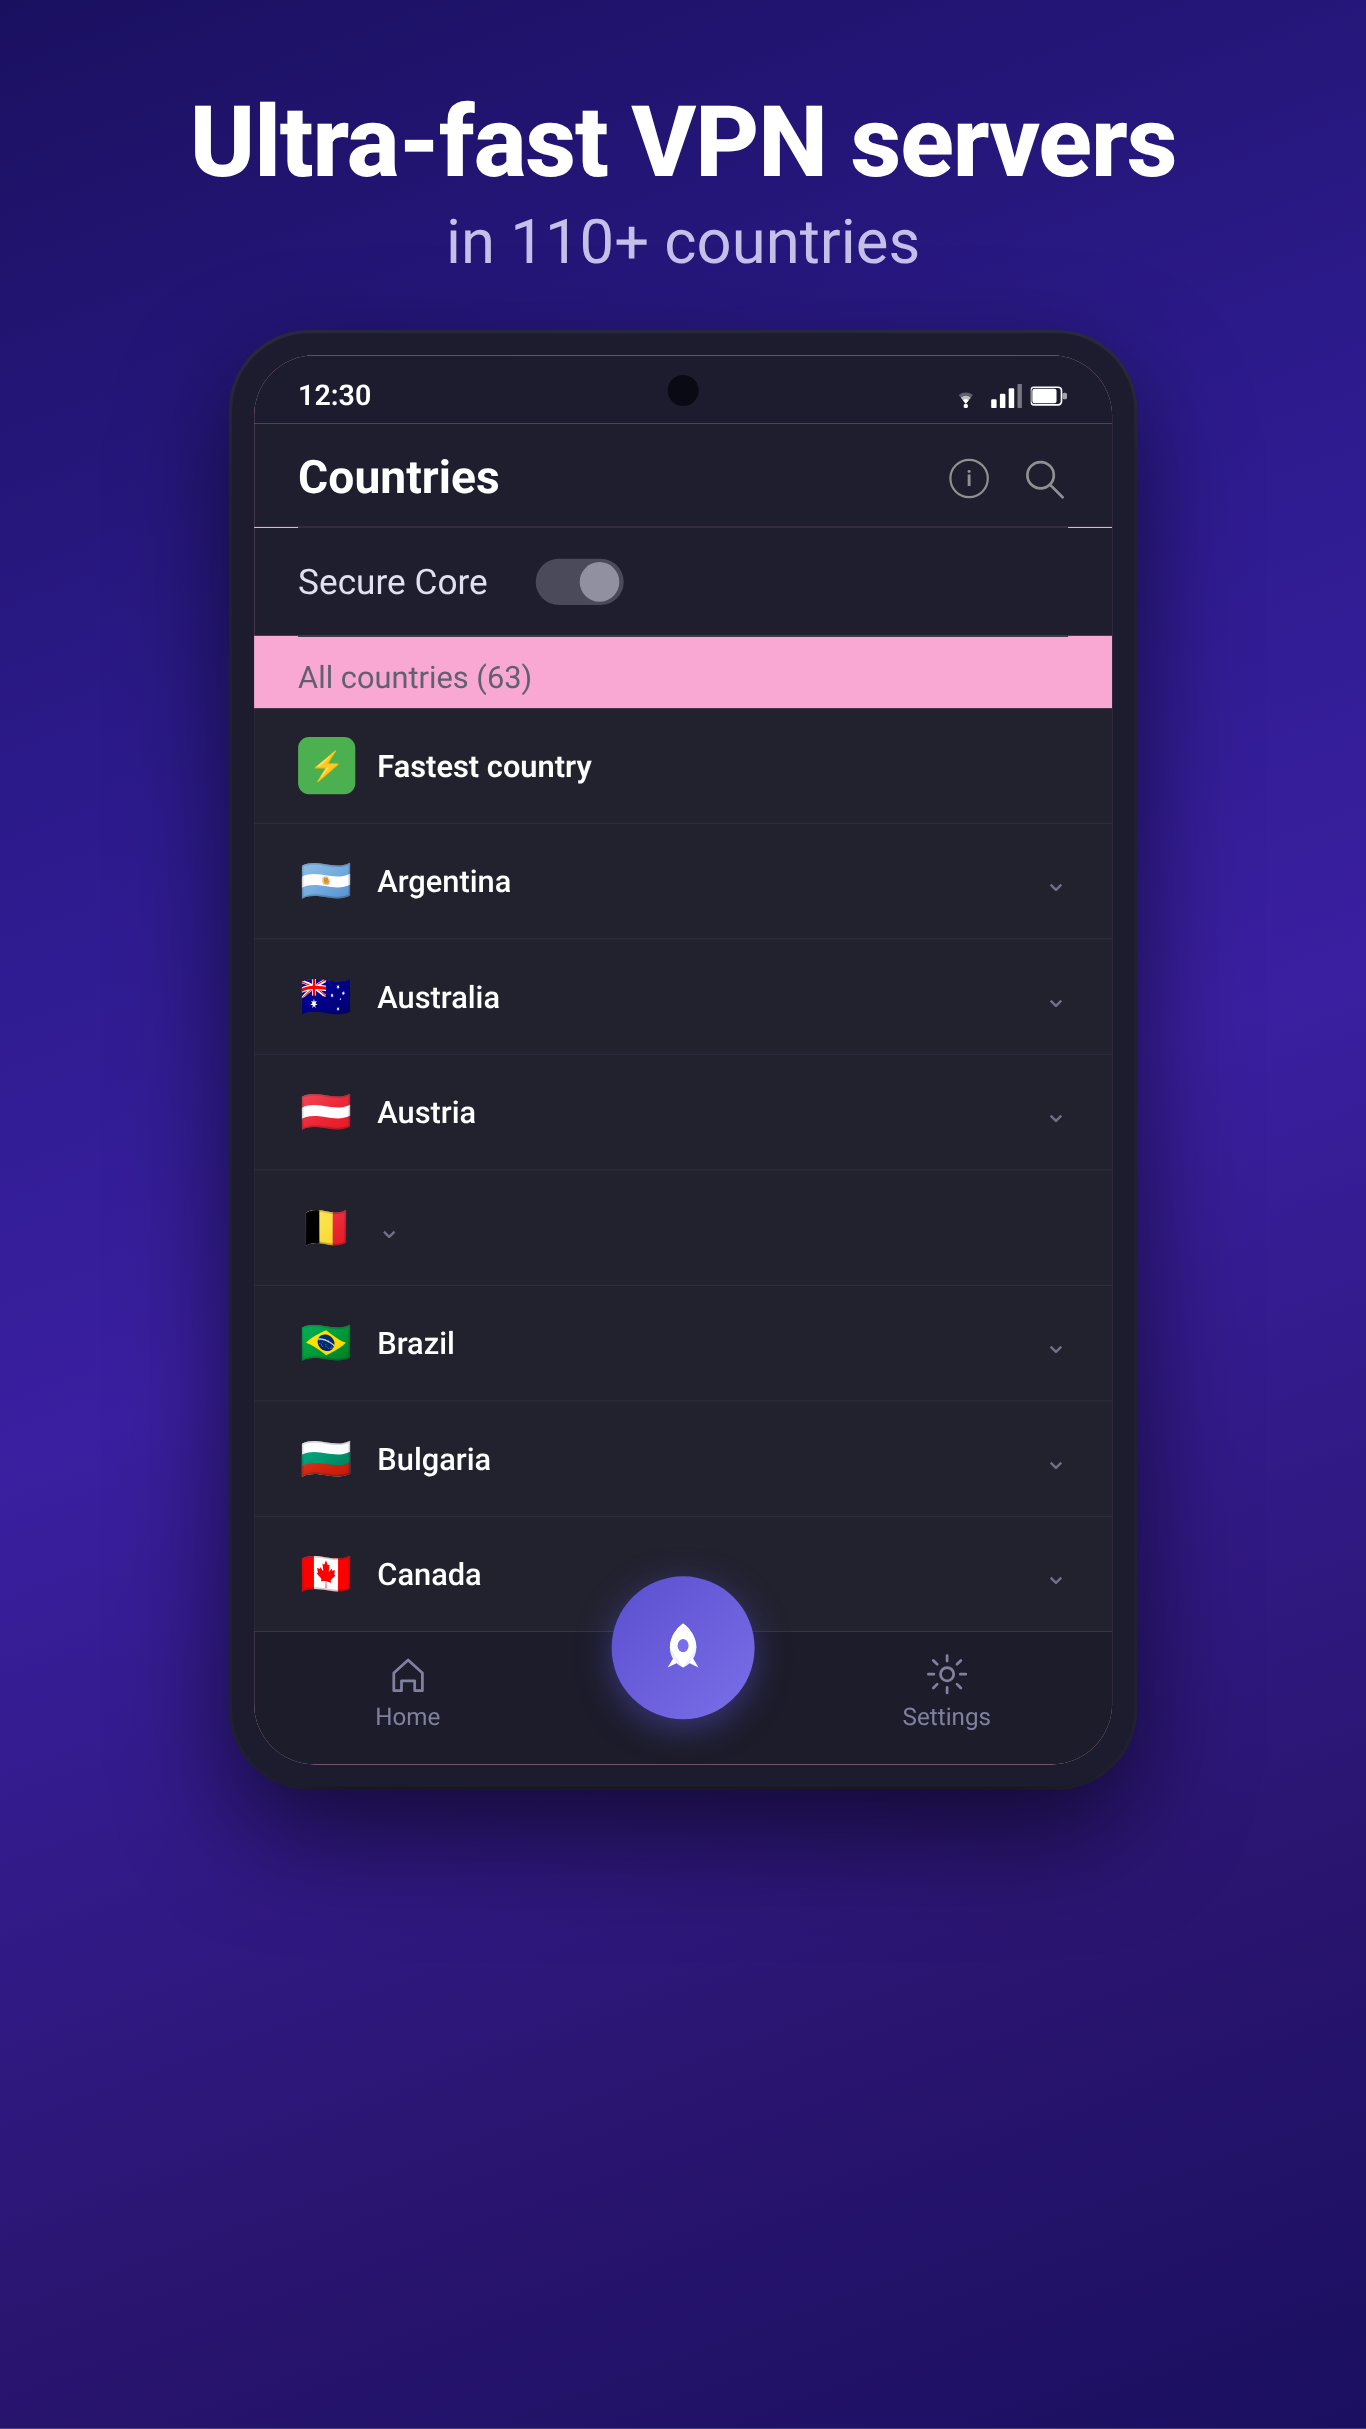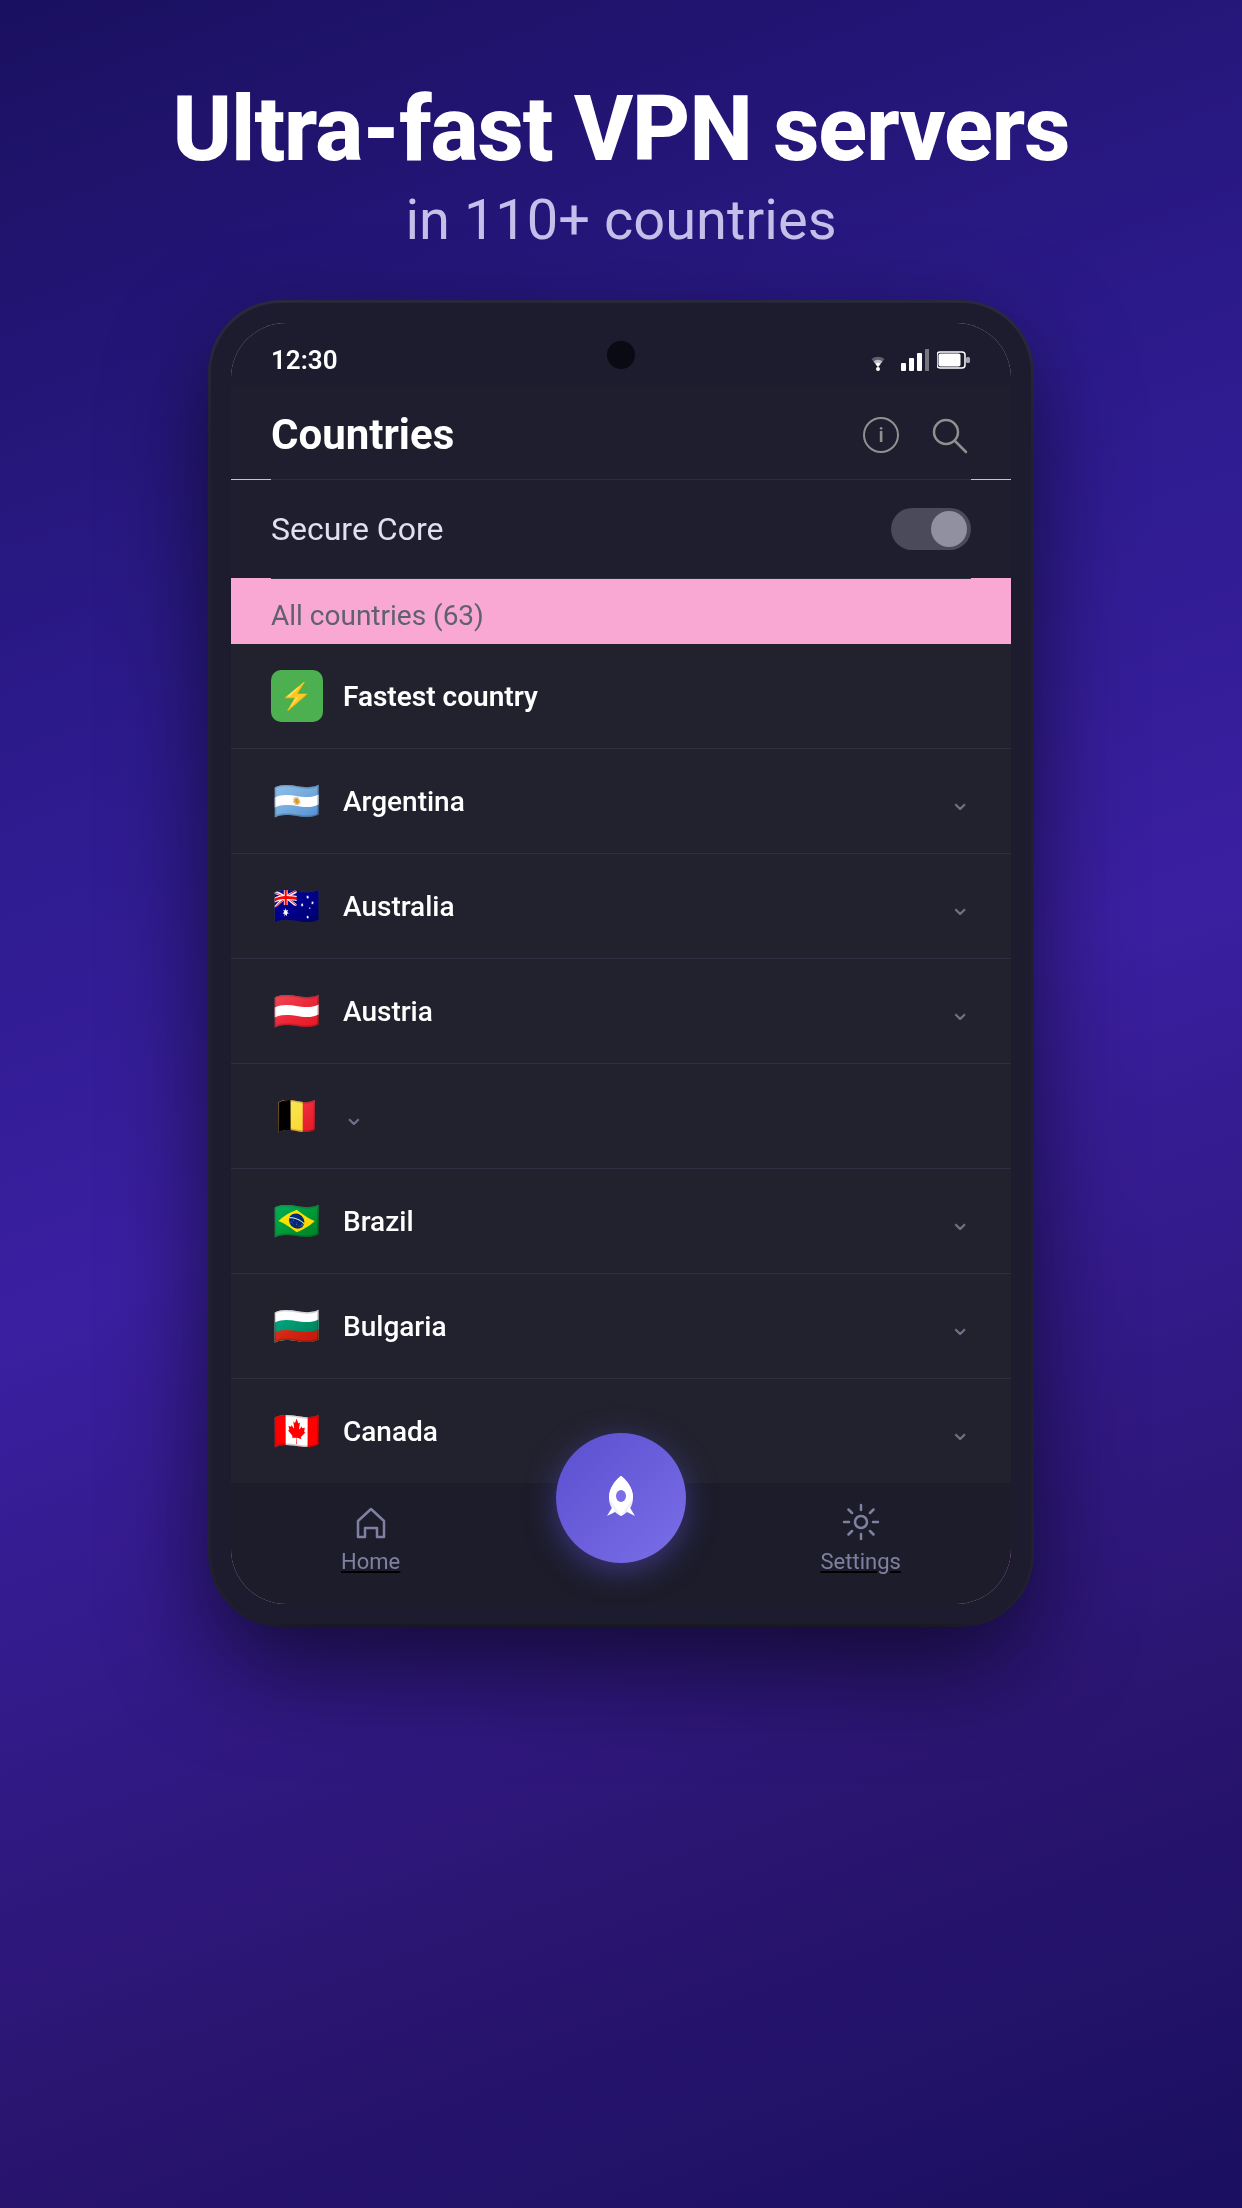--- a/index.html
+++ b/index.html
@@ -119,21 +119,21 @@
     
     .divider {
       height: 1px;
       background: #2e2e40;
       margin: 0 40px;
     }
 
     
     .secure-core-row {
       display: flex;
-      justify-content: space-between;
+      justify-content: flex-start;
       align-items: center;
       padding: 28px 40px;
       background: #1e1e2e;
       gap: 44px;
     }
 
     .secure-core-label {
       font-size: 32px;
       color: #e0e0ee;
     }
@@ -231,21 +231,20 @@
       padding: 20px 40px 30px 40px;
       position: relative;
     }
 
     .nav-item {
       display: flex;
       flex-direction: column;
       align-items: center;
       gap: 8px;
       color: #7070888;
-      text-decoration: underline;
     }
 
     .nav-label {
       font-size: 22px;
       color: #8080a0;
     }
 
     .nav-center-button {
       width: 130px;
       height: 130px;

